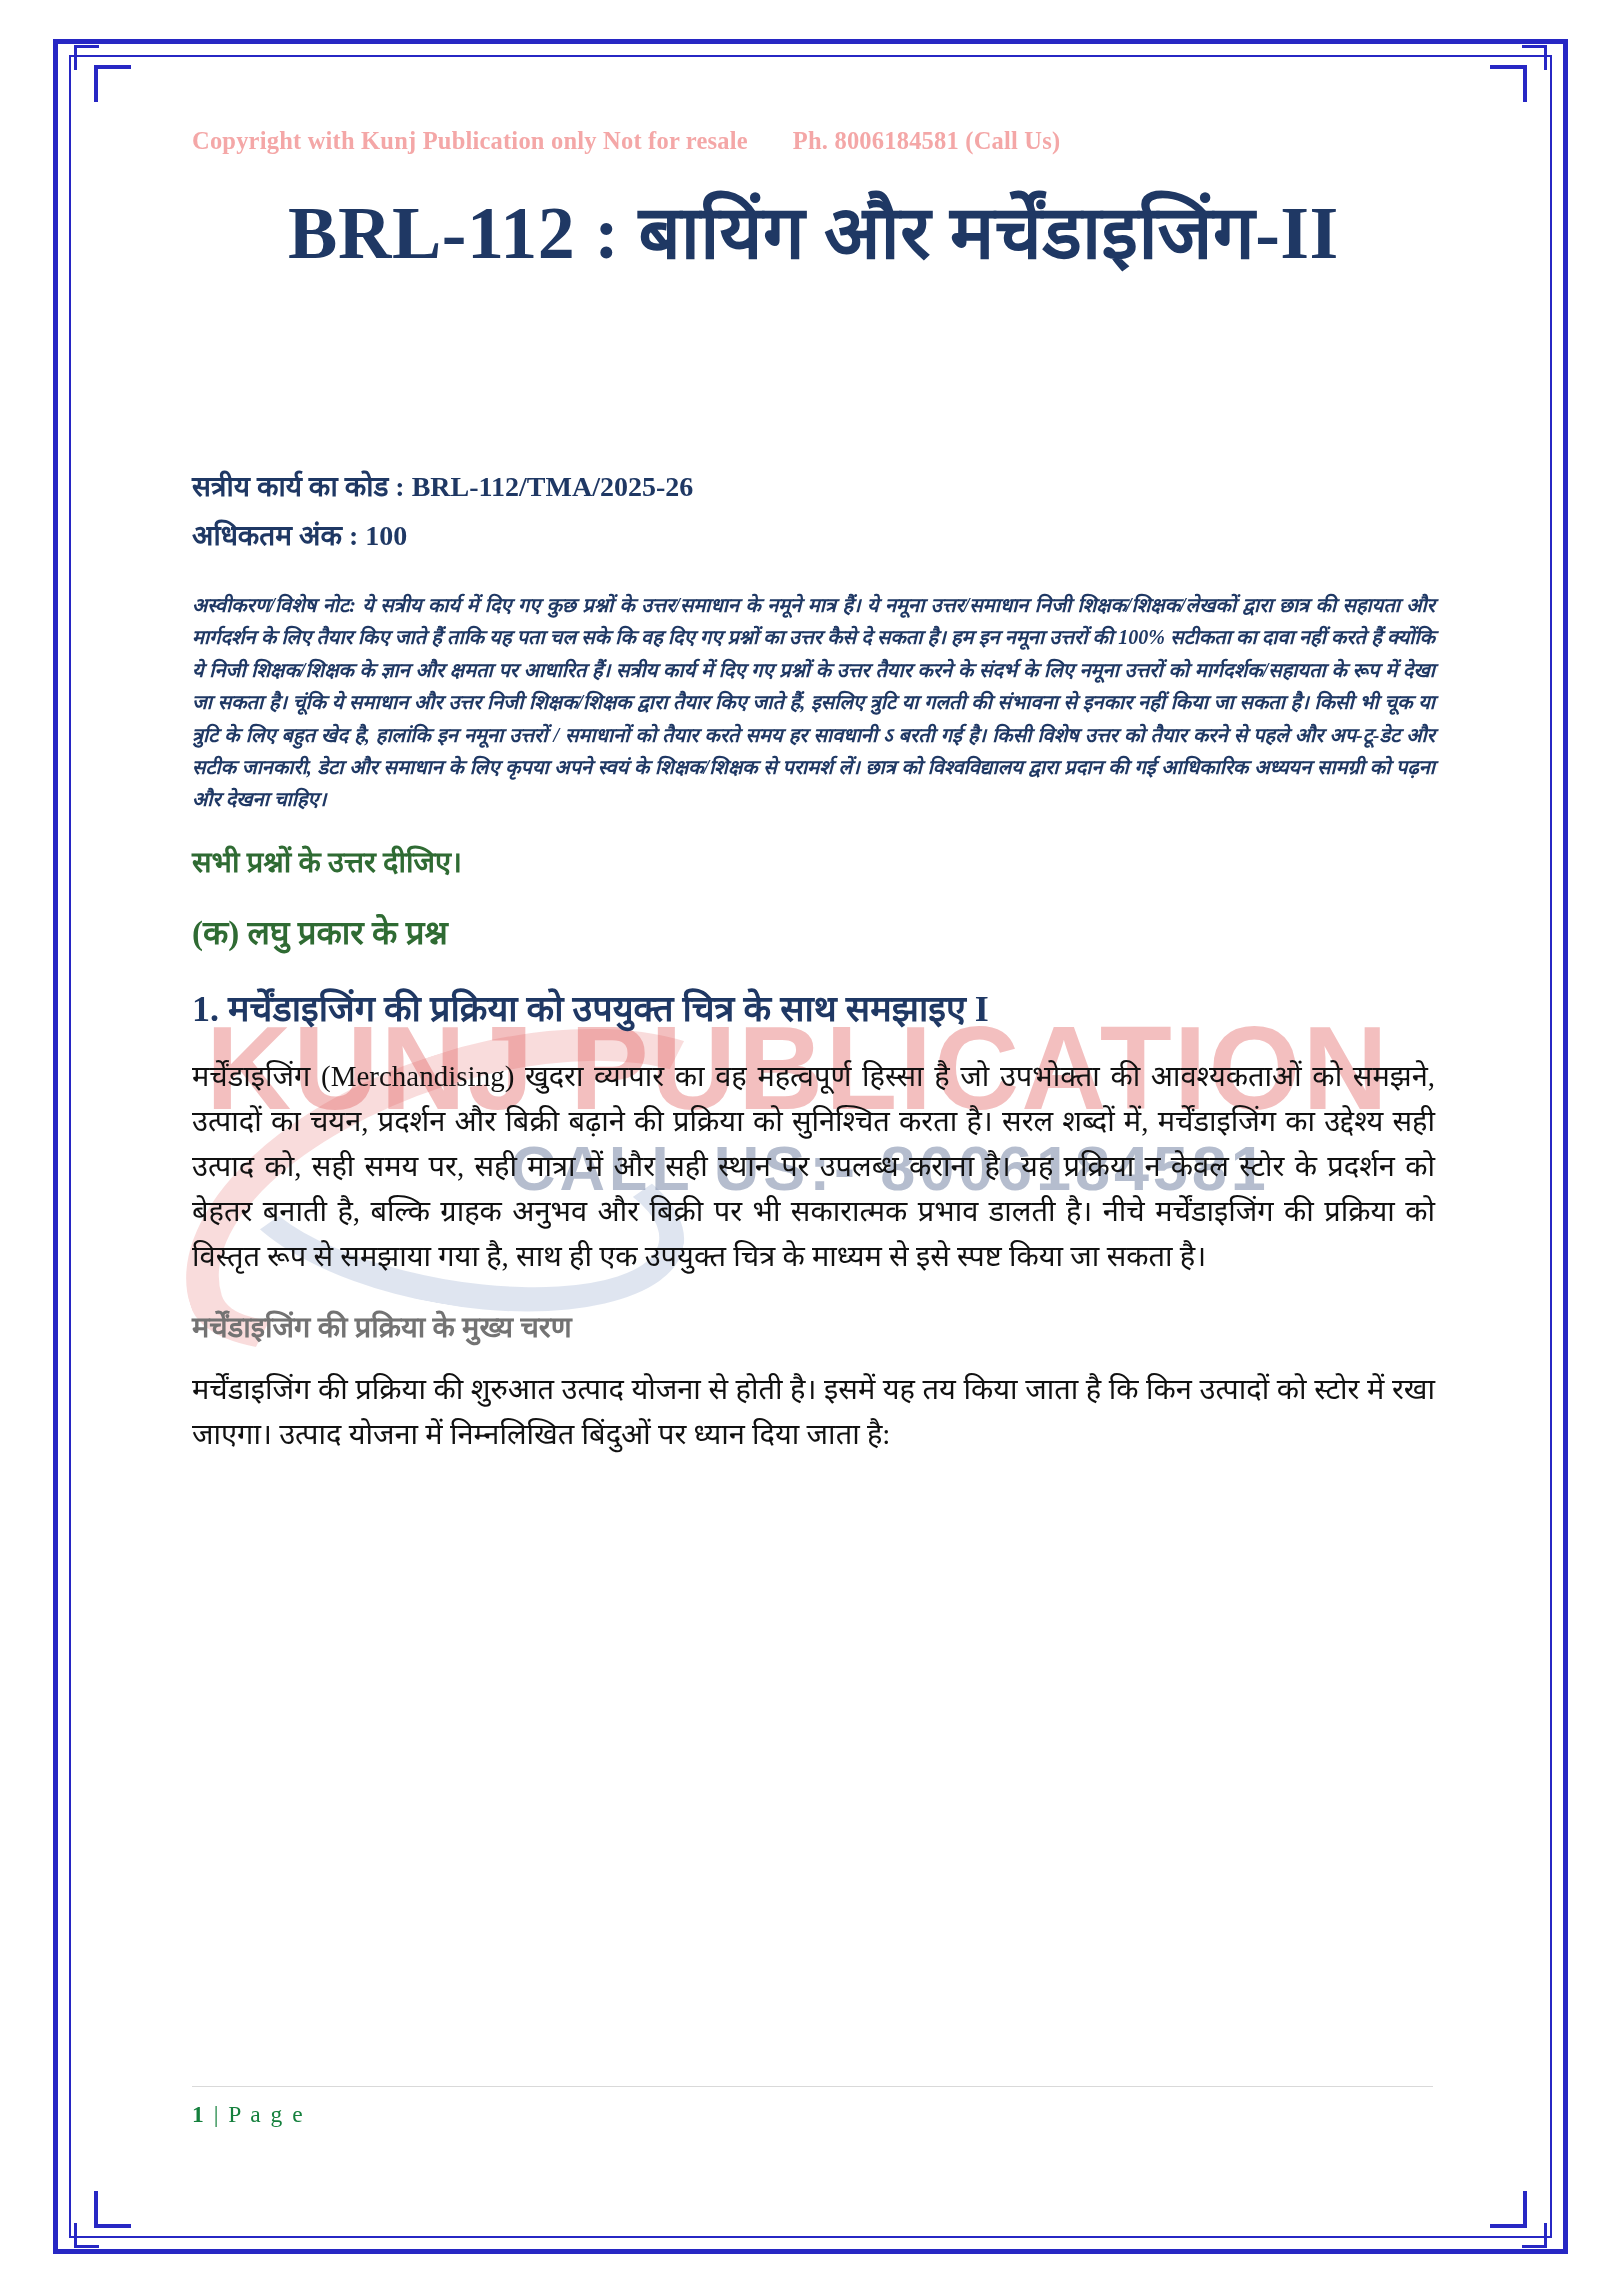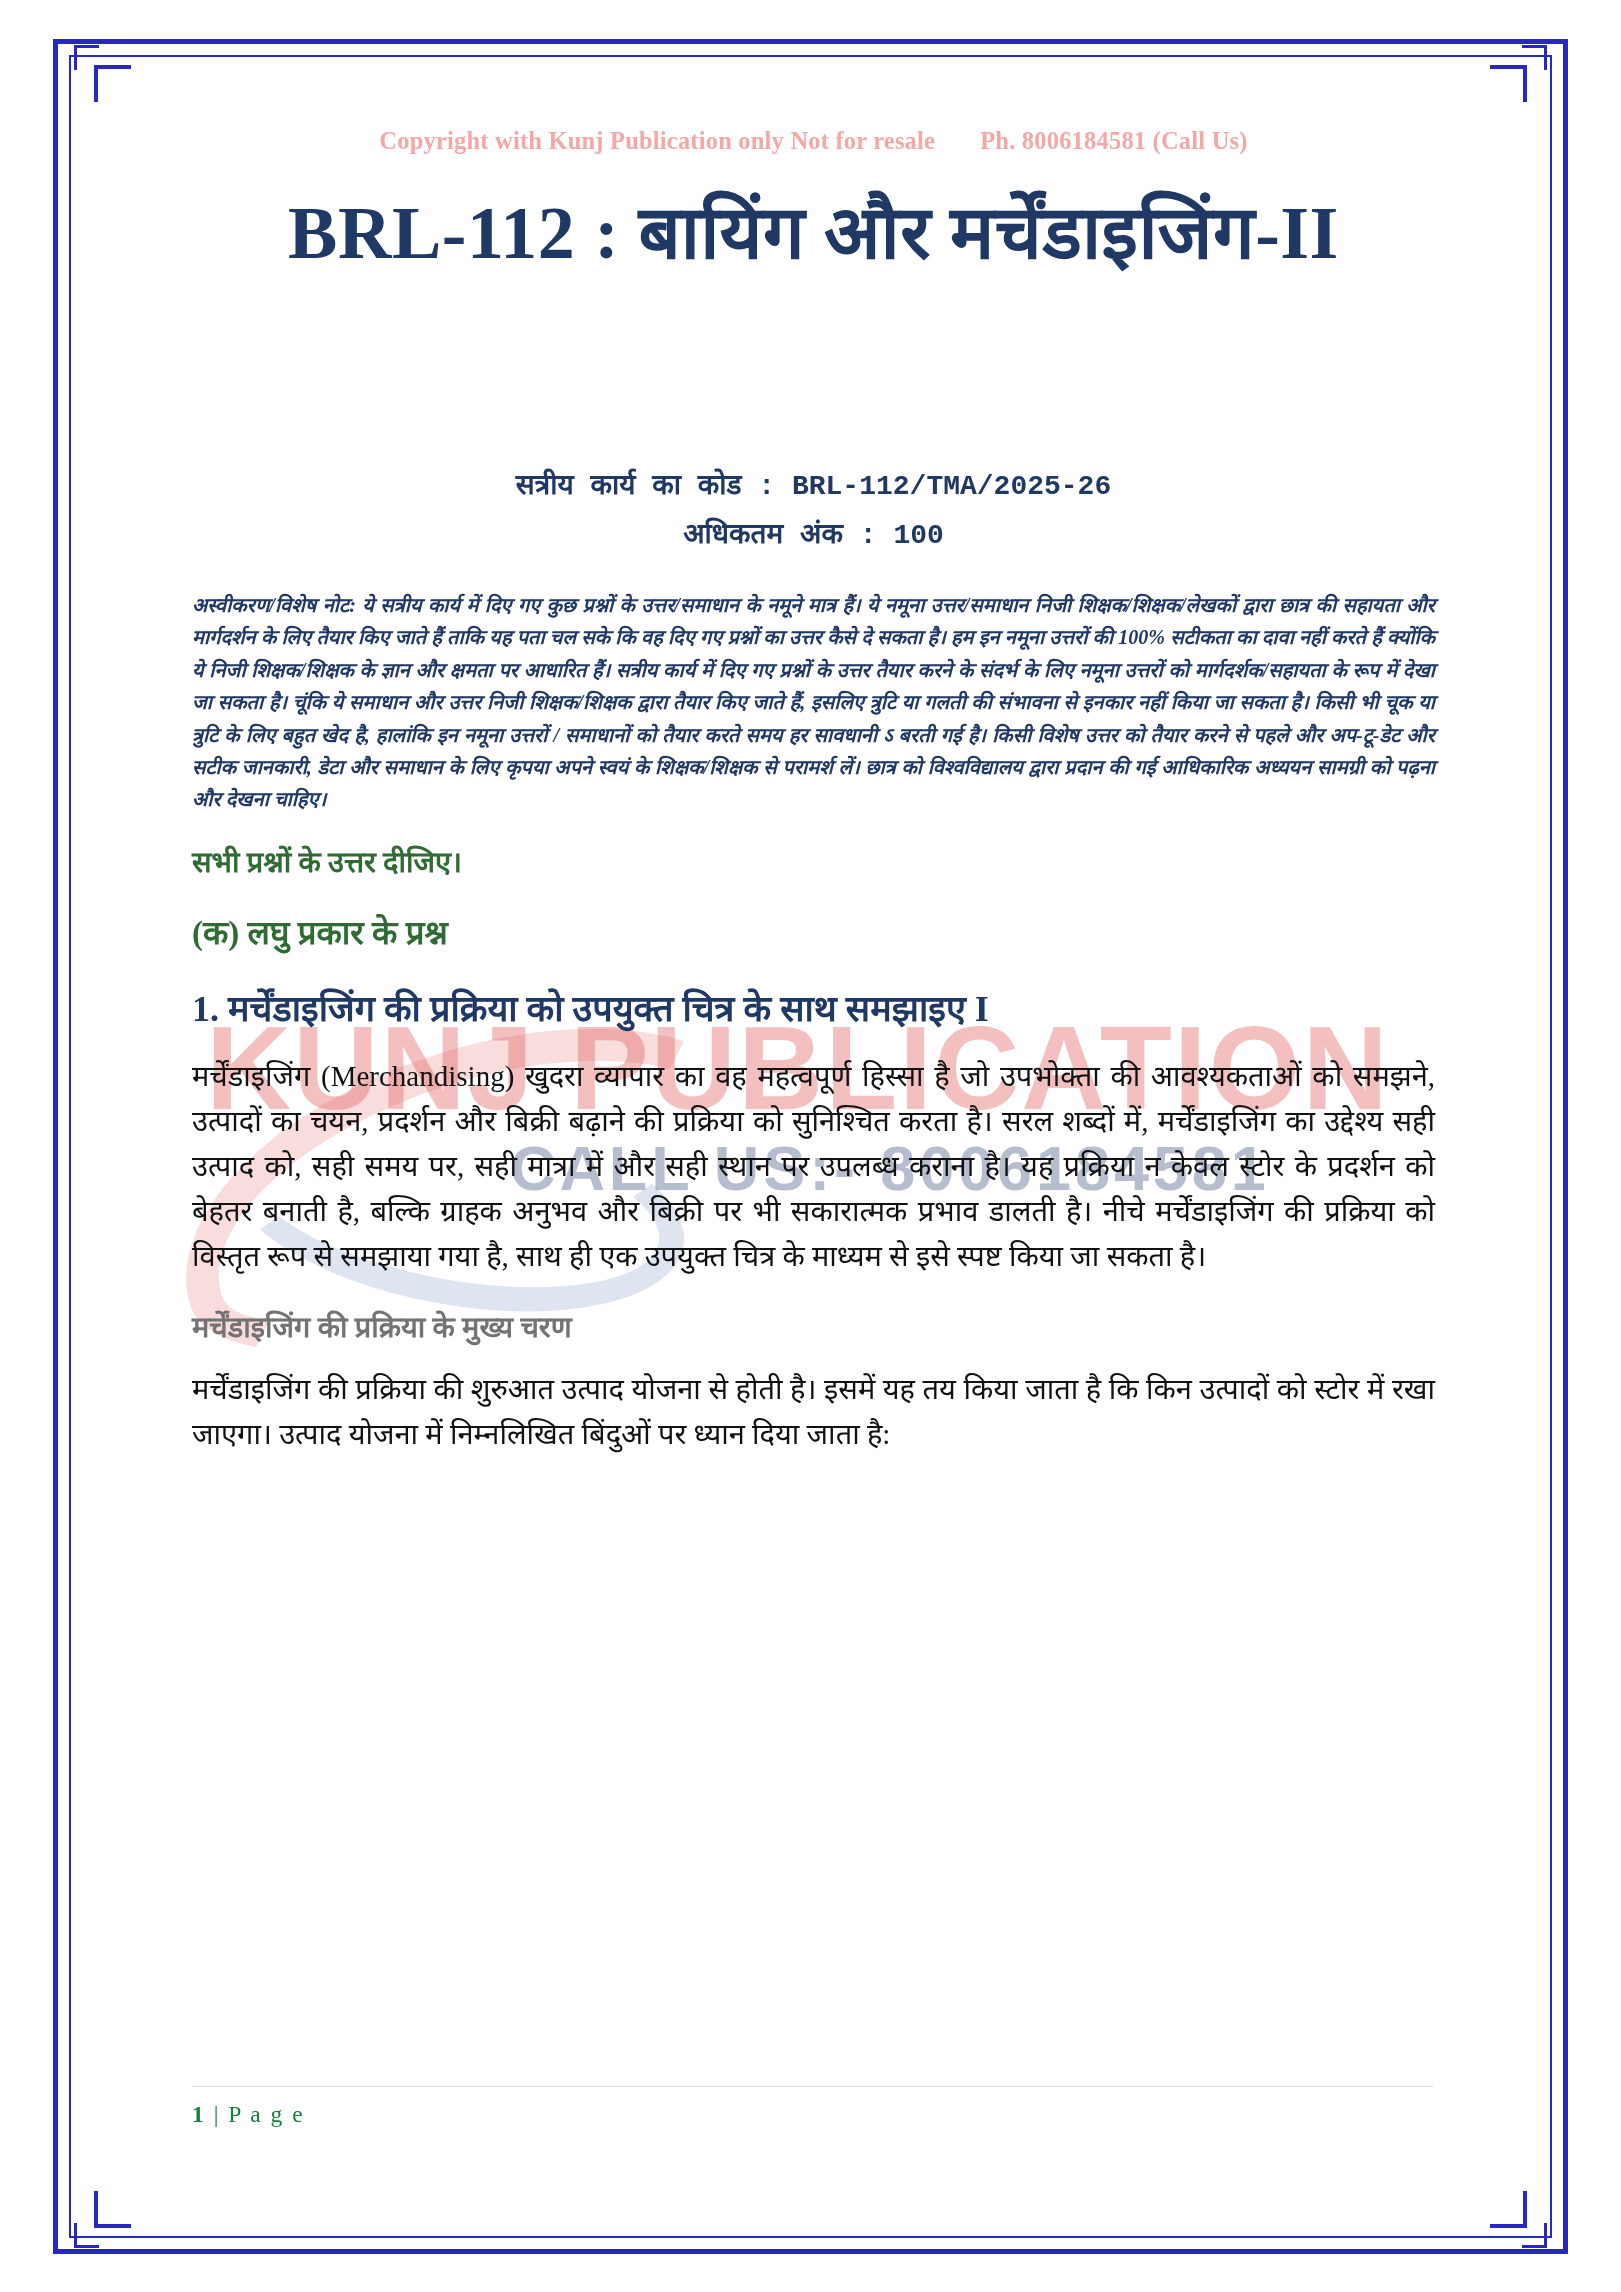--- a/index.html
+++ b/index.html
@@ -120,21 +120,21 @@
   .content {
     position: absolute;
     left: 192px;
     top: 127px;
     width: 1243px;
     z-index: 3;
   }
 
   .copyright-line {
     display: flex;
-    justify-content: center;
+    justify-content: flex-start;
     gap: 45px;
     color: #f4a7a7;
     font-weight: bold;
     font-size: 24.5px;
     letter-spacing: 0.2px;
     margin-bottom: 21.6px;
   }
   .copyright-line .cr-phone { color: #f4a7a7; }
 
   .doc-title {
@@ -142,26 +142,25 @@
     color: #1f3864;
     font-weight: bold;
     font-size: 74px;
     line-height: 1.52;
     letter-spacing: 0.5px;
     margin: 13.7px 17.6px 0 17.6px;
   }
 
   .code-block {
     margin-top: 173px;
-    text-align: center;
+    text-align: left;
     color: #1f3864;
     font-weight: bold;
     font-size: 28px;
     line-height: 1.75;
-    font-family: Liberation Mono, monospace;
   }
 
   .disclaimer {
     margin-top: 29px;
     color: #1f3864;
     font-style: italic;
     font-weight: bold;
     font-size: 20px;
     line-height: 1.62;
     text-align: justify;

